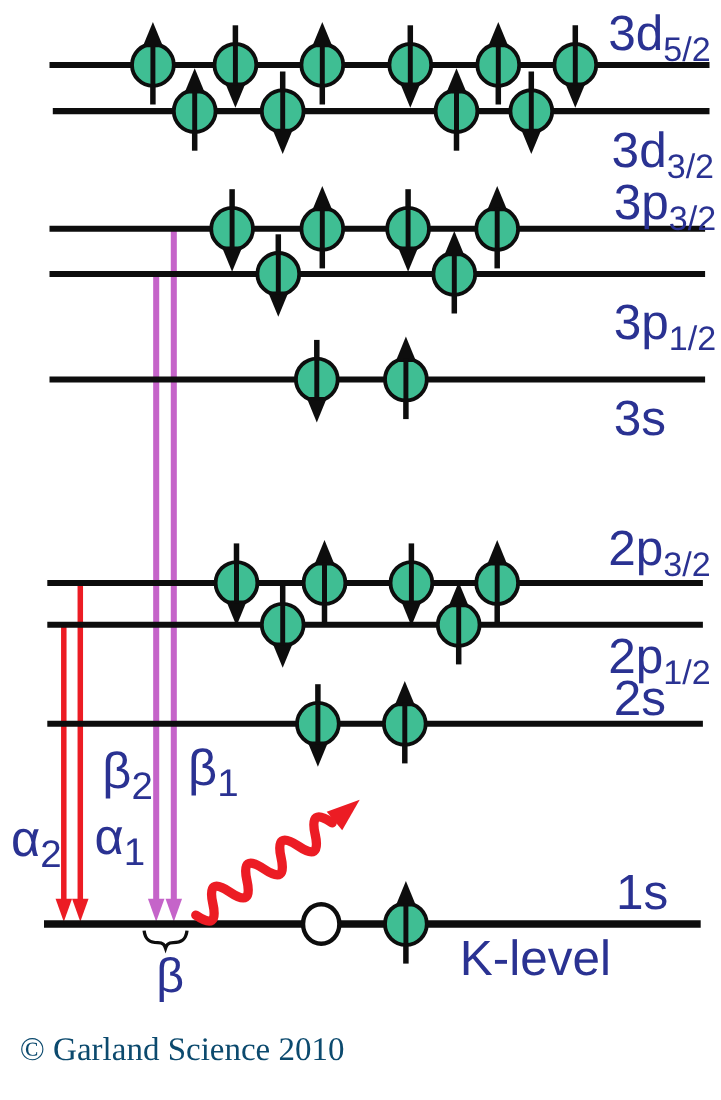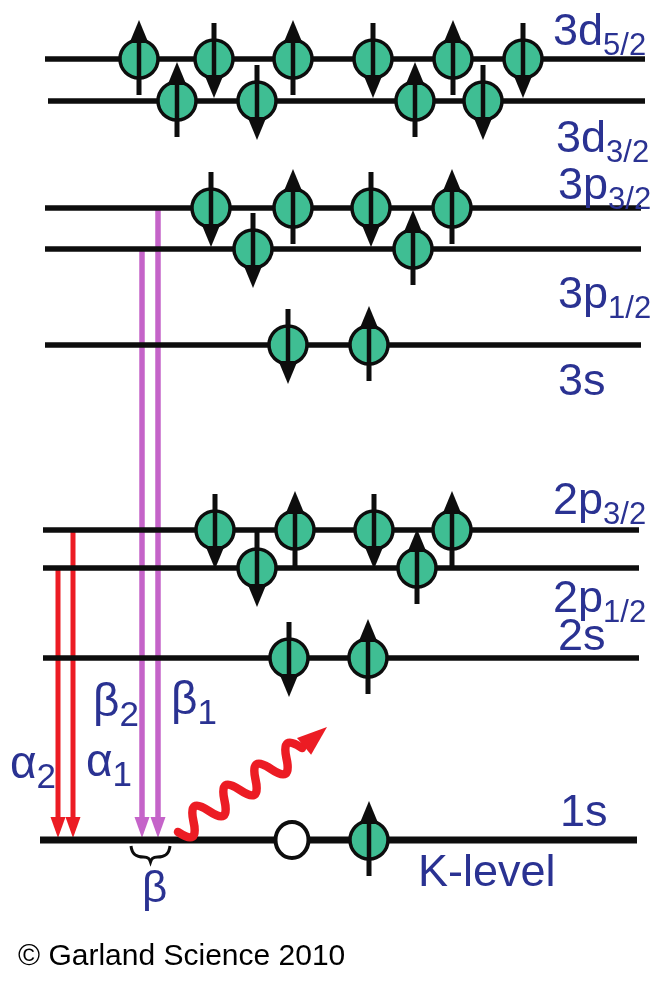--- a/index.html
+++ b/index.html
@@ -12,22 +12,22 @@
   }
   svg { position:absolute; left:0; top:0; }
   text { font-family:"Liberation Sans","DejaVu Sans",sans-serif; }
   .lvl-label   { font-size:45px; }
   .lvl-sub     { font-size:31px; }
   .greek       { font-size:46px; }
   .greek-sub   { font-size:35px; }
   .brace-label { font-size:44px; }
   .copyright {
     position:absolute; left:18px; top:938px;
-    font-family:Liberation Sans, sans-serif;
-    font-size:30px; color:#000000; white-space:nowrap;
+    font-family:Liberation Serif, serif;
+    font-size:30px; color:#0c4a6e; white-space:nowrap;
   }
 </style>
 </head>
 <body>
 
 <div class="stage">
   <svg id="diagram" width="655" height="1000" viewBox="0 0 655 1000">
       <line x1="58" y1="568" x2="58" y2="822" stroke="#ec1c24" stroke-width="5"></line>
       <path d="M 50.5 817 L 65.5 817 L 58 838 Z" fill="#ec1c24"></path>
       <text x="10" y="778" fill="#2a3292" class="greek"><tspan>α</tspan><tspan class="greek-sub" dy="10">2</tspan></text>

